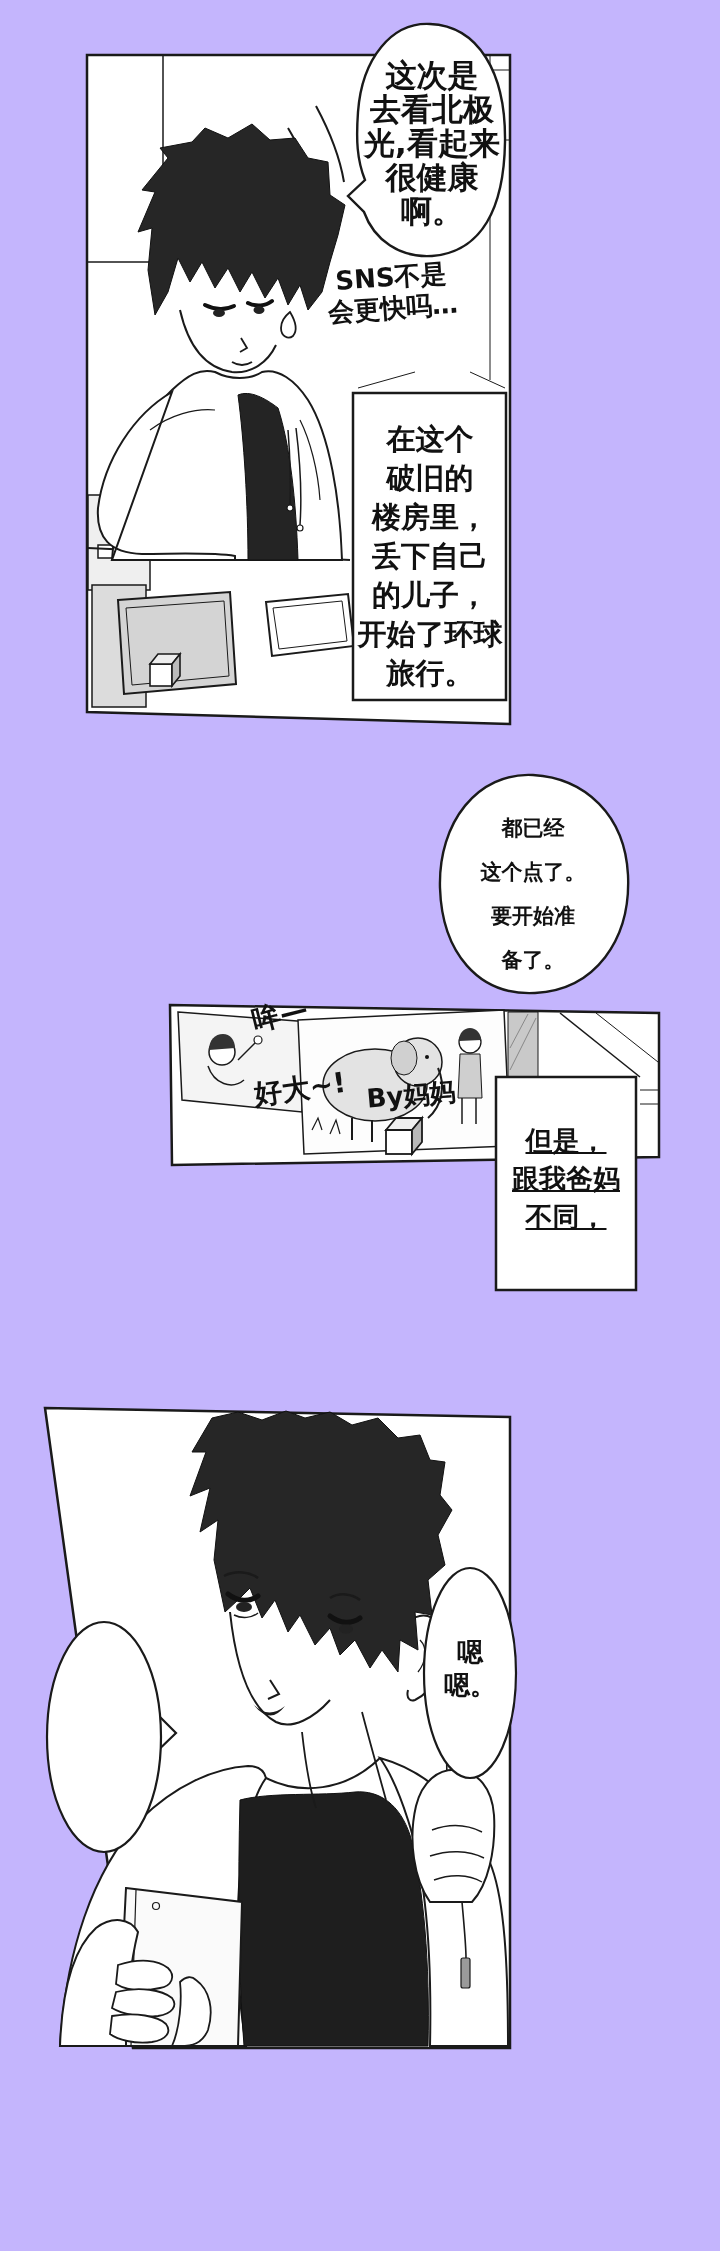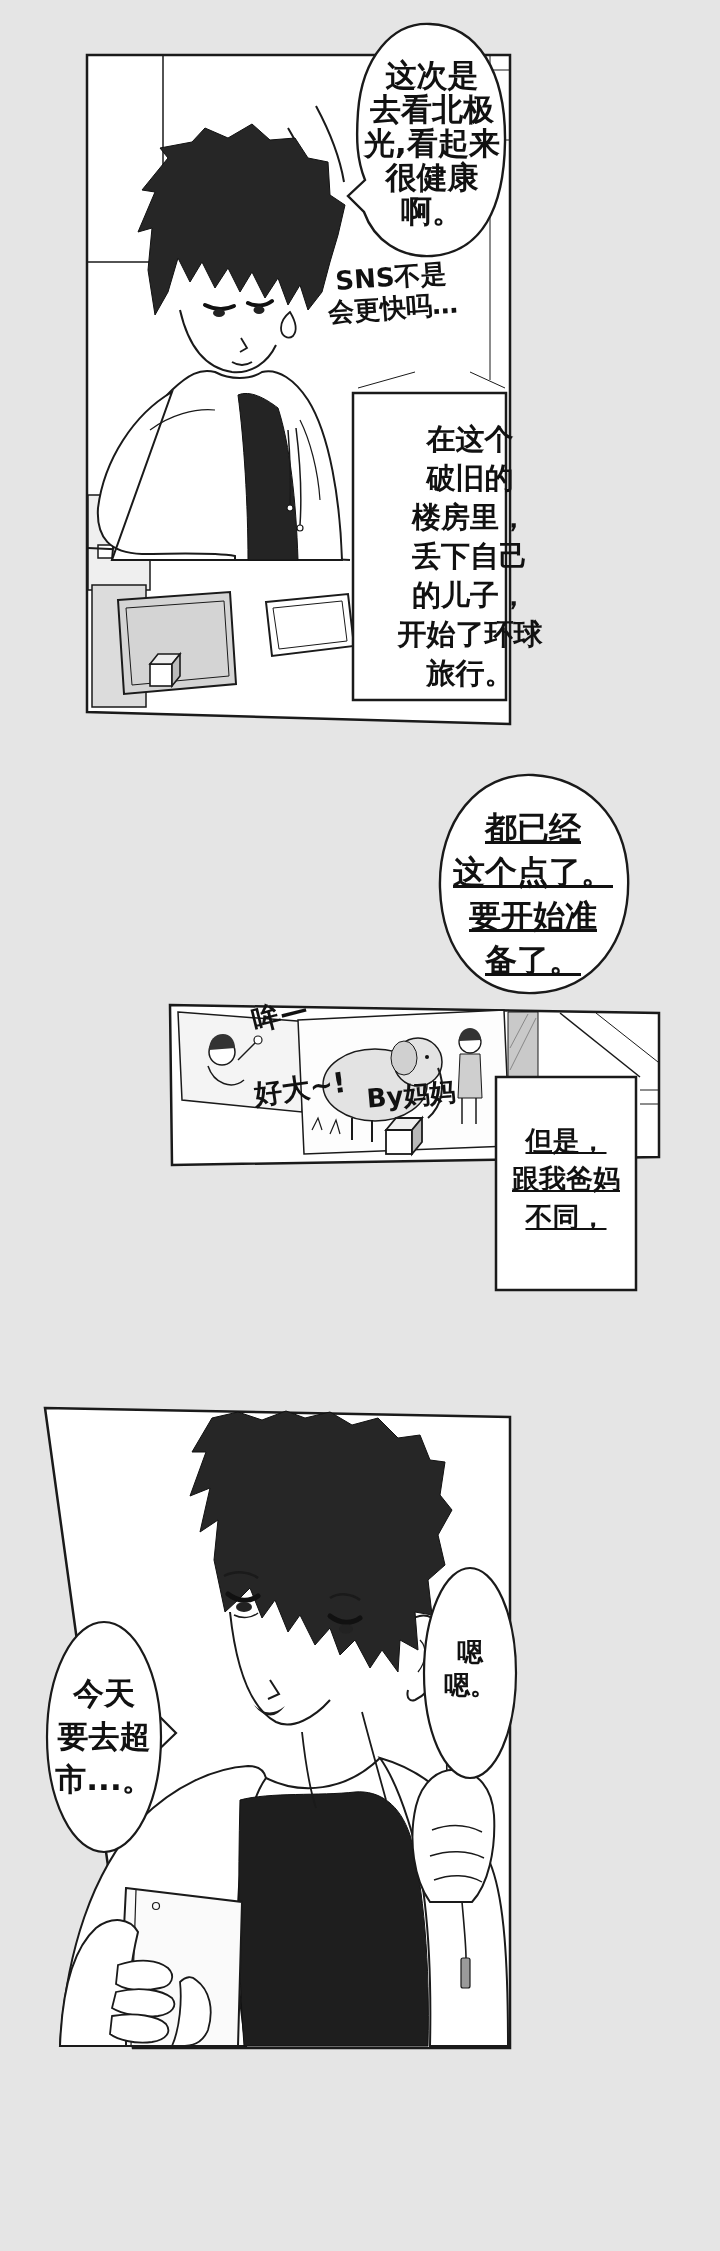--- a/index.html
+++ b/index.html
@@ -1,25 +1,25 @@
 <!DOCTYPE html>
 <html><head>
 <meta charset="utf-8">
 <style>
   html,body{margin:0;padding:0;background:#ffffff;}
-  #page{position:relative;width:720px;height:2251px;background:#e5e5e5;overflow:hidden;
+  #page{position:relative;width:720px;height:2251px;background:#c4b5fd;overflow:hidden;
         font-family:"DejaVu Sans",sans-serif;}
   #art{position:absolute;left:0;top:0;z-index:1;}
   .txt{position:absolute;z-index:2;font-weight:700;color:#111;text-align:center;
        white-space:pre-line;font-family:"DejaVu Sans",sans-serif;}
   #t-bubble1{left:352px;top:58px;width:160px;font-size:31px;line-height:34px;}
   #t-sns{left:312px;top:262px;width:160px;font-size:26px;line-height:31px;
          transform:rotate(-4deg);}
-  #t-cap1{left:355px;top:420px;width:150px;font-size:29px;line-height:39px;padding-left:40px;}
-  #t-bubble2{left:438px;top:806px;width:190px;font-size:32px;line-height:44px;text-decoration:underline;}
+  #t-cap1{left:355px;top:420px;width:150px;font-size:29px;line-height:39px;}
+  #t-bubble2{left:438px;top:806px;width:190px;font-size:21px;line-height:44px;}
   #t-moo{left:238px;top:996px;width:84px;font-size:28px;transform:rotate(-14deg);}
   #t-big{left:244px;top:1070px;width:112px;font-size:28px;transform:rotate(-8deg);}
   #t-by{left:352px;top:1078px;width:118px;font-size:26px;transform:rotate(-5deg);}
   #t-cap2{left:498px;top:1122px;width:136px;font-size:27px;line-height:38px;text-decoration:underline;}
   #t-bubble3{left:46px;top:1672px;width:116px;font-size:31px;line-height:43px;}
   #t-bubble4{left:428px;top:1636px;width:84px;font-size:26px;line-height:33px;}
 </style>
 </head>
 <body>
 
@@ -231,18 +231,15 @@
   <div class="txt" id="t-bubble2">都已经
 这个点了。
 要开始准
 备了。</div>
   <div class="txt" id="t-moo">哞—</div>
   <div class="txt" id="t-big">好大~!</div>
   <div class="txt" id="t-by">By妈妈</div>
   <div class="txt" id="t-cap2">但是，
 跟我爸妈
 不同，</div>
-  <div class="txt" id="t-bubble3">今天
-要去超
-市...。</div>
   <div class="txt" id="t-bubble4">嗯
 嗯。</div>
 </div>
 
 </body></html>

